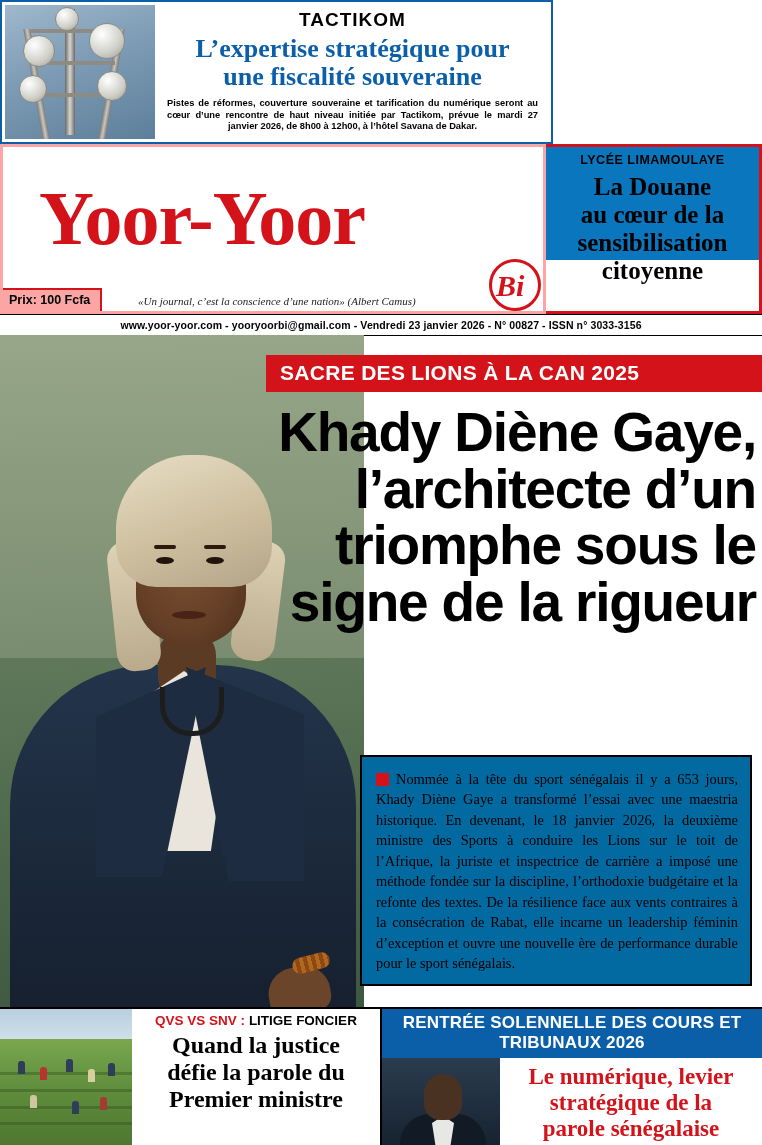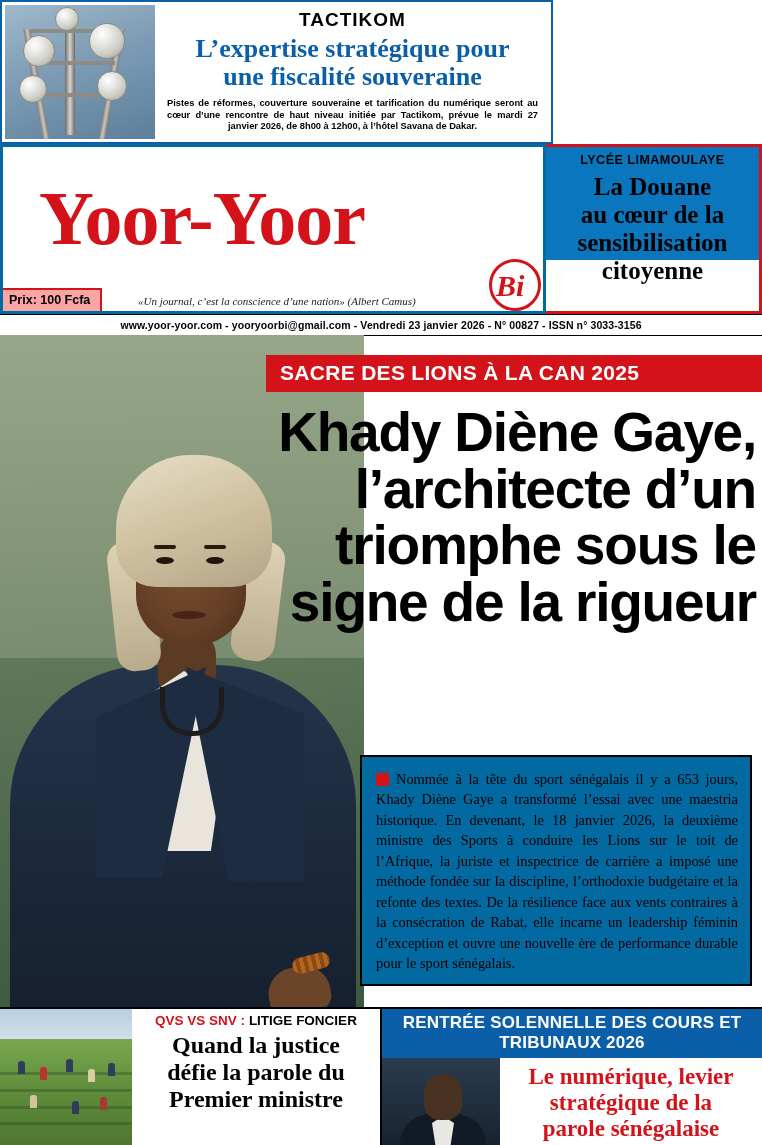--- a/index.html
+++ b/index.html
@@ -129,21 +129,21 @@
 
   
   .masthead {
     position: absolute;
     left: 0; top: 144px;
     width: 762px; height: 170px;
     display: flex;
   }
   .logo-box {
     width: 546px;
-    border: 3px solid #0369a1;
+    border: 3px solid #fca5a5;
     box-sizing: border-box;
     position: relative;
     background: #fff;
   }
   .logo-title {
     position: absolute;
     left: 36px;
     top: 28px;
     font-family: "Liberation Serif", serif;
     font-weight: bold;

